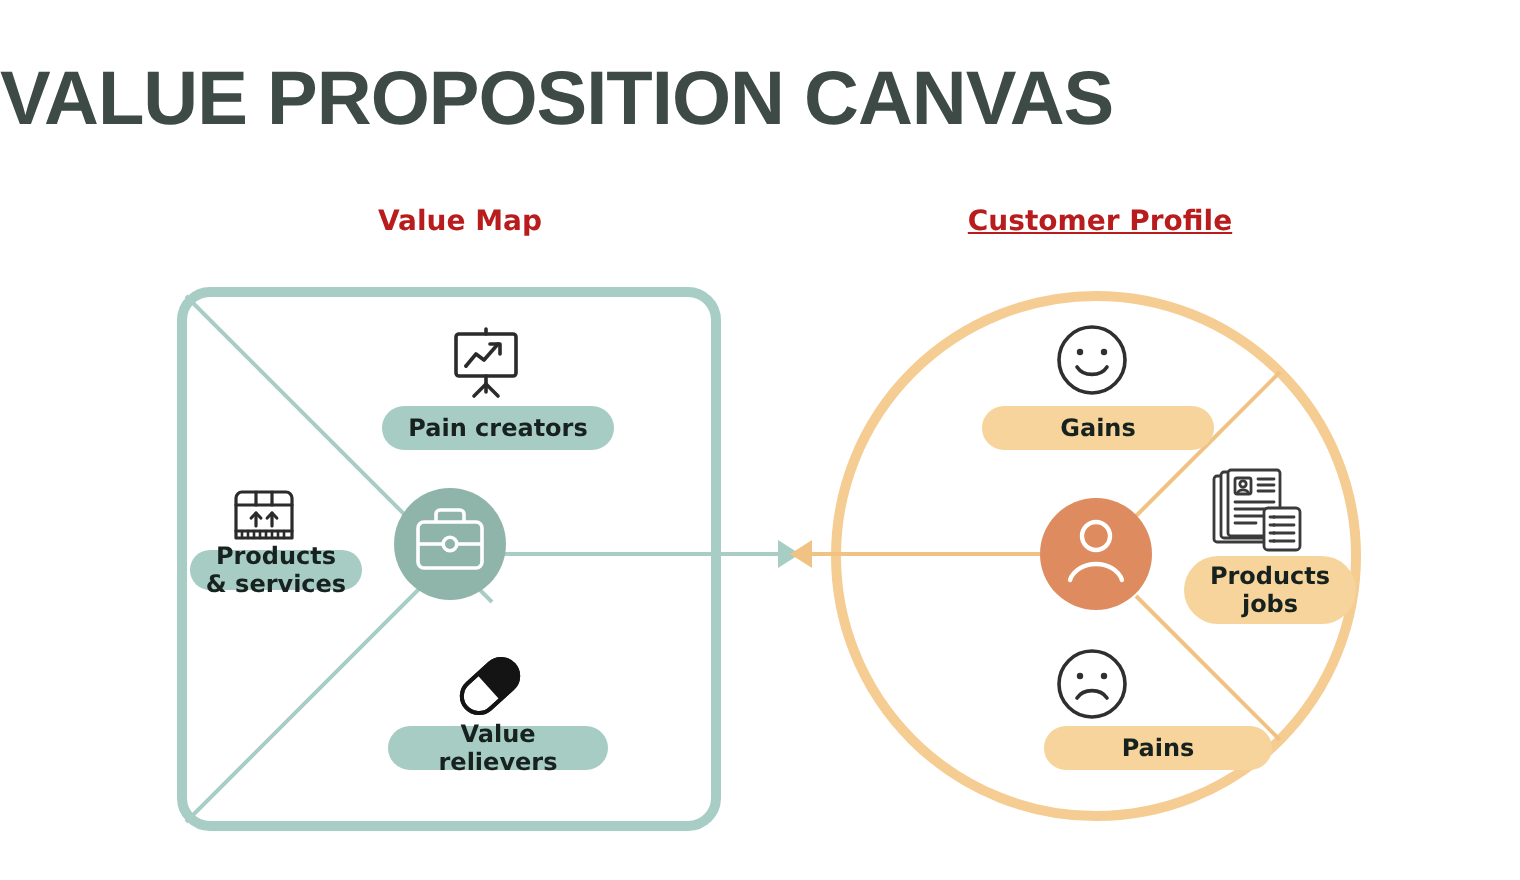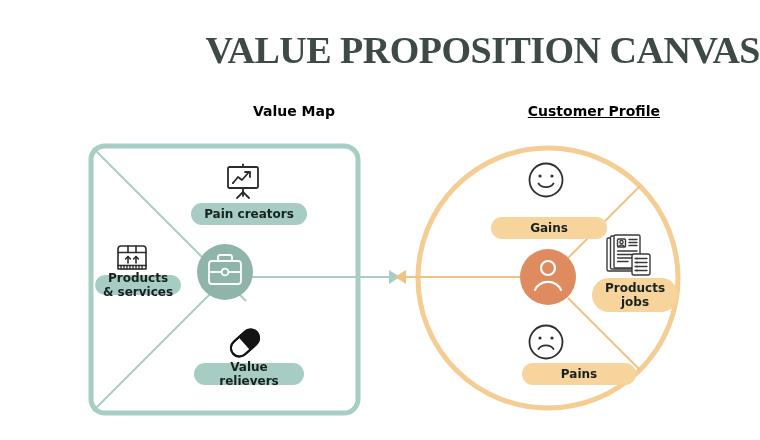--- a/index.html
+++ b/index.html
@@ -21,39 +21,39 @@
     width: 760px;
     height: 440px;
   }
 
   
   #page-title {
     position: absolute;
     left: 0;
     top: 28px;
     width: 760px;
-    text-align: right;
+    text-align: left;
     font-size: 38px;
     line-height: 44px;
     font-weight: bold;
     letter-spacing: -0.5px;
     color: #3d4a45;
-    font-family: Liberation Serif, serif;
+    font-family: Liberation Sans, sans-serif;
     white-space: nowrap;
   }
 
   
   .section-heading {
     position: absolute;
     font-size: 14px;
     font-weight: bold;
-    color: #000000;
+    color: #b91c1c;
     font-family: "DejaVu Sans", sans-serif;
     white-space: nowrap;
-    text-align: right;
+    text-align: center;
   }
   #heading-value-map {
     left: 125px;
     top: 103px;
     width: 210px;
   }
   #heading-customer-profile {
     left: 440px;
     top: 103px;
     width: 220px;
@@ -94,21 +94,21 @@
   }
   #pill-products-services {
     left: 95px; top: 275px;
     width: 86px; height: 20px;
   }
   #pill-pain-relievers {
     left: 194px; top: 363px;
     width: 110px; height: 22px;
   }
   #pill-gains {
-    left: 491px; top: 217px;
+    left: 491px; top: 203px;
     width: 116px; height: 22px;
   }
   #pill-customer-jobs {
     left: 592px; top: 278px;
     width: 86px; height: 34px;
   }
   #pill-pains {
     left: 522px; top: 363px;
     width: 114px; height: 22px;
   }

